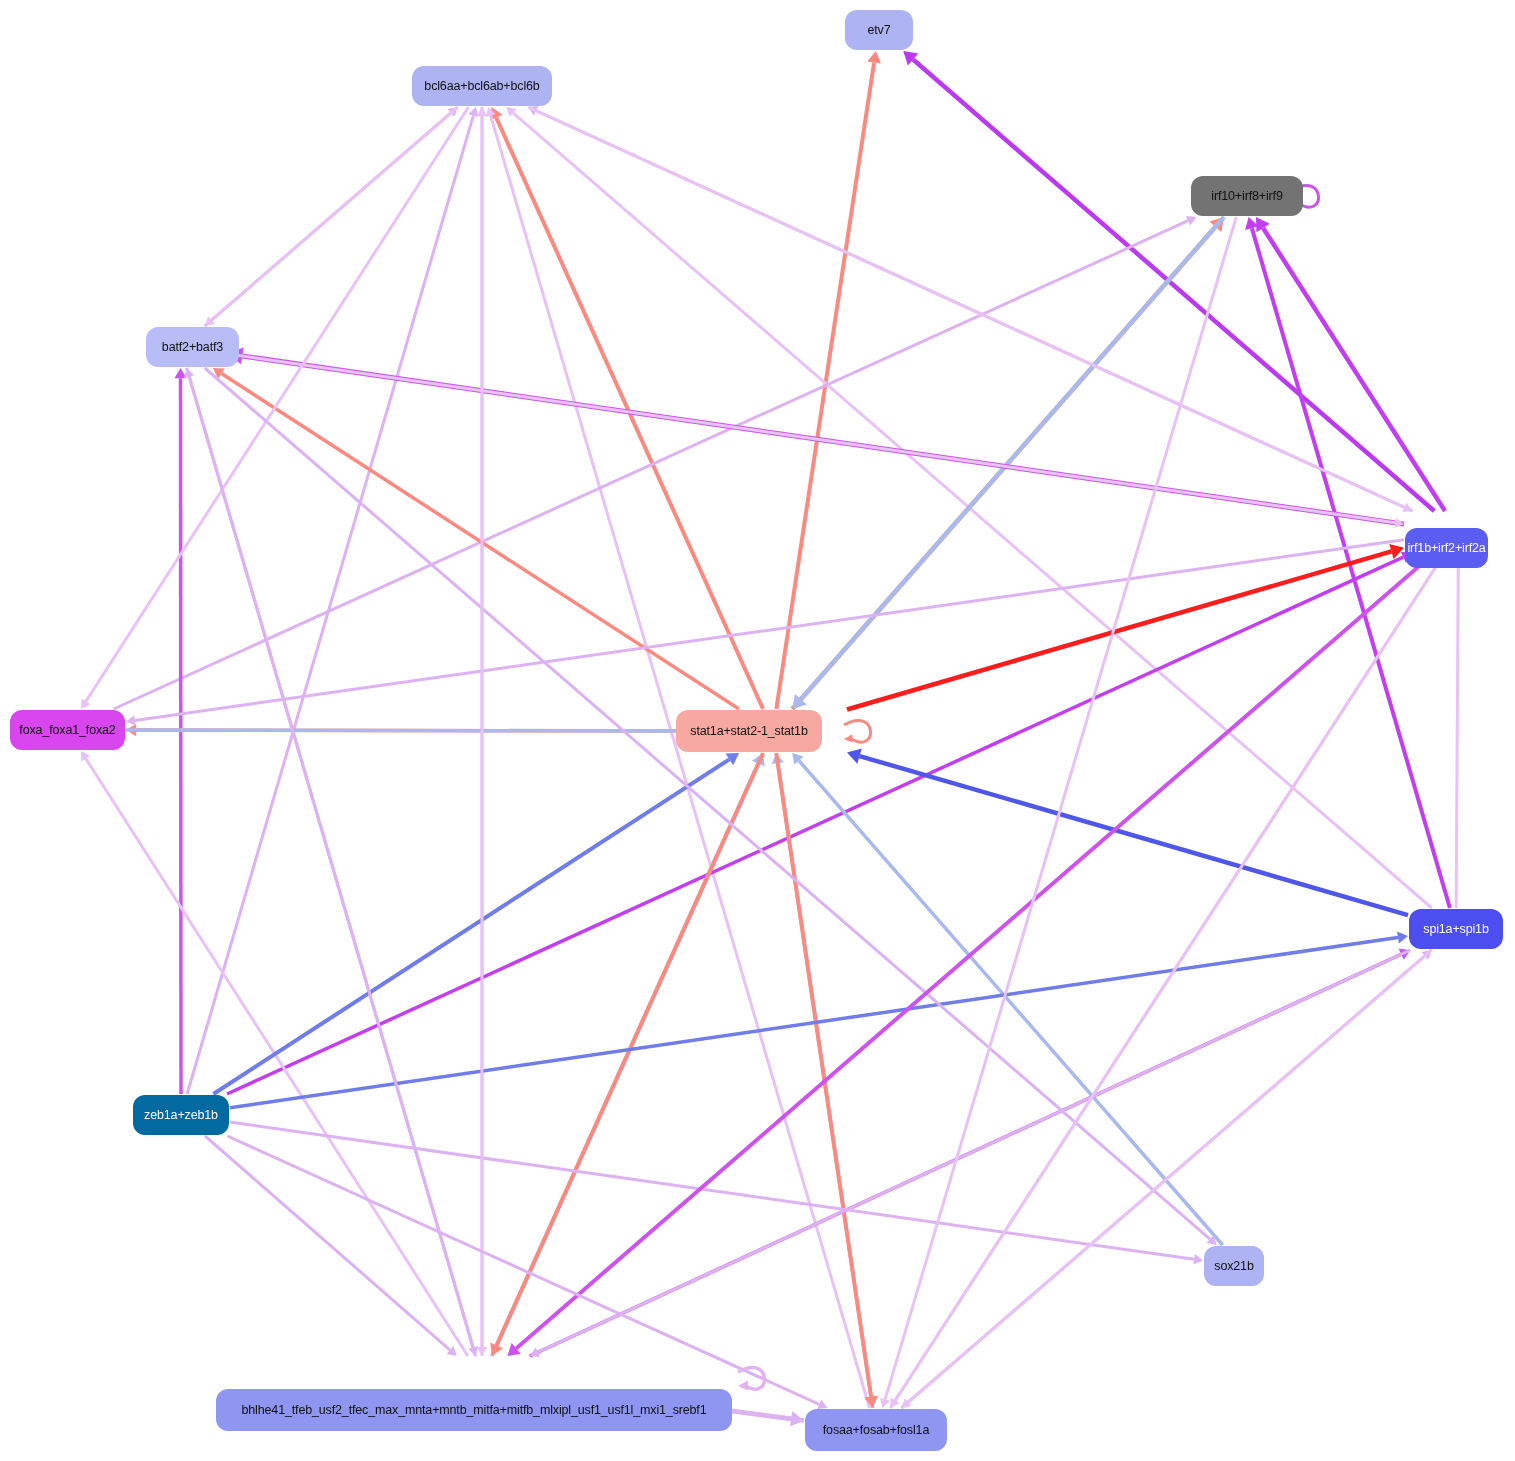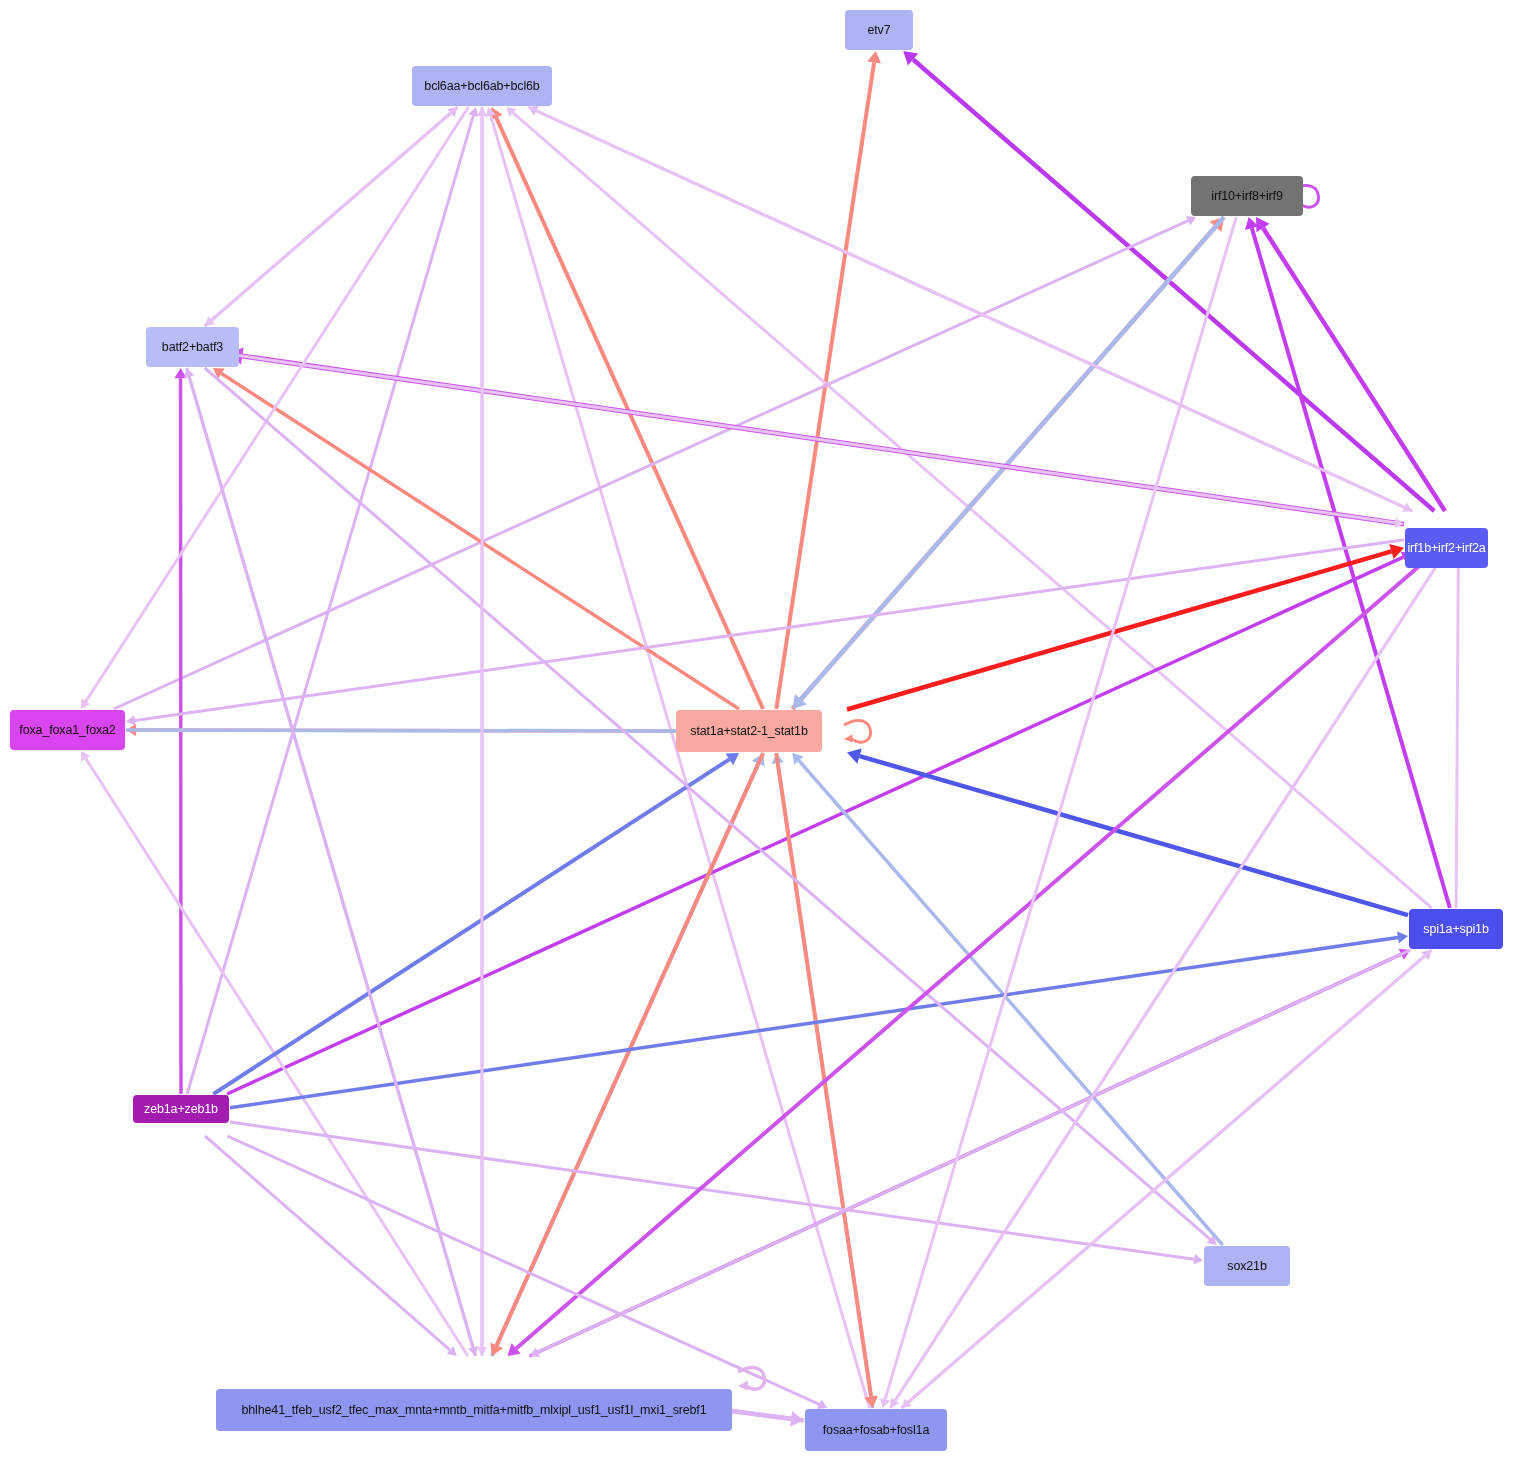--- a/index.html
+++ b/index.html
@@ -21,21 +21,21 @@
   svg#network-svg {
     position: absolute;
     left: 0;
     top: 0;
     width: 1515px;
     height: 1461px;
   }
   .node-box {
     position: absolute;
     box-sizing: border-box;
-    border-radius: 4px;
+    border-radius: 12px;
     display: flex;
     align-items: center;
     justify-content: center;
     font-size: 12.5px;
     line-height: 1;
     white-space: nowrap;
     letter-spacing: -0.15px;
     padding: 0 10px;
     user-select: none;
   }
@@ -183,24 +183,24 @@
       </div>
       <div class="node-box" style="left: 10px; top: 710px; width: 115px; height: 40px; background: #d946ef; color: rgb(17, 17, 17);">
         <span class="node-label">foxa_foxa1_foxa2</span>
       </div>
       <div class="node-box" style="left: 676px; top: 710px; width: 146px; height: 42px; background: rgb(247, 168, 160); color: rgb(17, 17, 17);">
         <span class="node-label">stat1a+stat2-1_stat1b</span>
       </div>
       <div class="node-box" style="left: 1409px; top: 909px; width: 94px; height: 40px; background: rgb(77, 78, 240); color: rgb(255, 255, 255);">
         <span class="node-label">spi1a+spi1b</span>
       </div>
-      <div class="node-box" style="left: 133px; top: 1095px; width: 96px; height: 28px; background: #a21caf; color: rgb(255, 255, 255);">
+      <div class="node-box" style="left: 133px; top: 1095px; width: 96px; height: 40px; background: #0369a1; color: rgb(255, 255, 255);">
         <span class="node-label">zeb1a+zeb1b</span>
       </div>
-      <div class="node-box" style="left: 1204px; top: 1246px; width: 86px; height: 40px; background: rgb(174, 179, 244); color: rgb(17, 17, 17);">
+      <div class="node-box" style="left: 1204px; top: 1246px; width: 60px; height: 40px; background: rgb(174, 179, 244); color: rgb(17, 17, 17);">
         <span class="node-label">sox21b</span>
       </div>
       <div class="node-box" style="left: 216px; top: 1357px; width: 516px; height: 42px; background: rgb(143, 150, 242); color: rgb(17, 17, 17); margin-top: 32px;">
         <span class="node-label">bhlhe41_tfeb_usf2_tfec_max_mnta+mntb_mitfa+mitfb_mlxipl_usf1_usf1l_mxi1_srebf1</span>
       </div>
       <div class="node-box" style="left: 805px; top: 1409px; width: 142px; height: 42px; background: rgb(143, 150, 242); color: rgb(17, 17, 17);">
         <span class="node-label">fosaa+fosab+fosl1a</span>
       </div>
     </div>
 </div>

